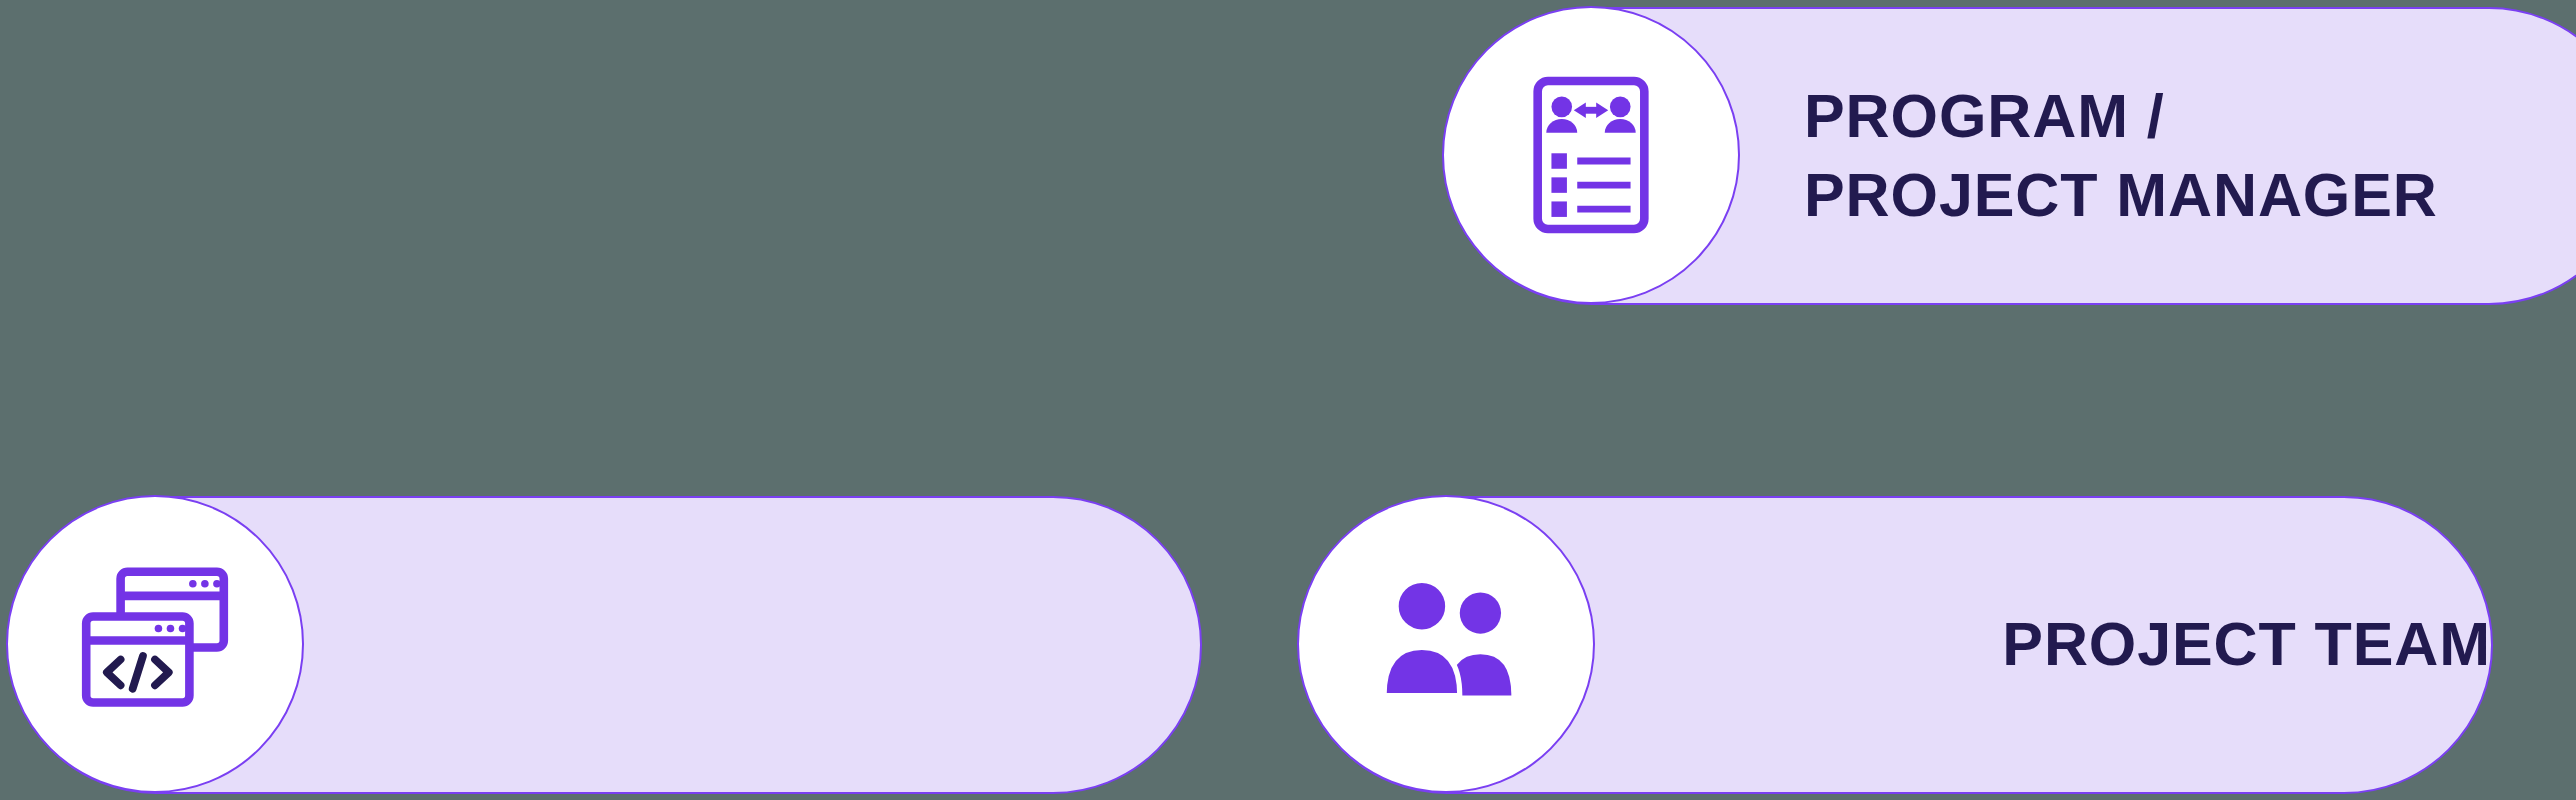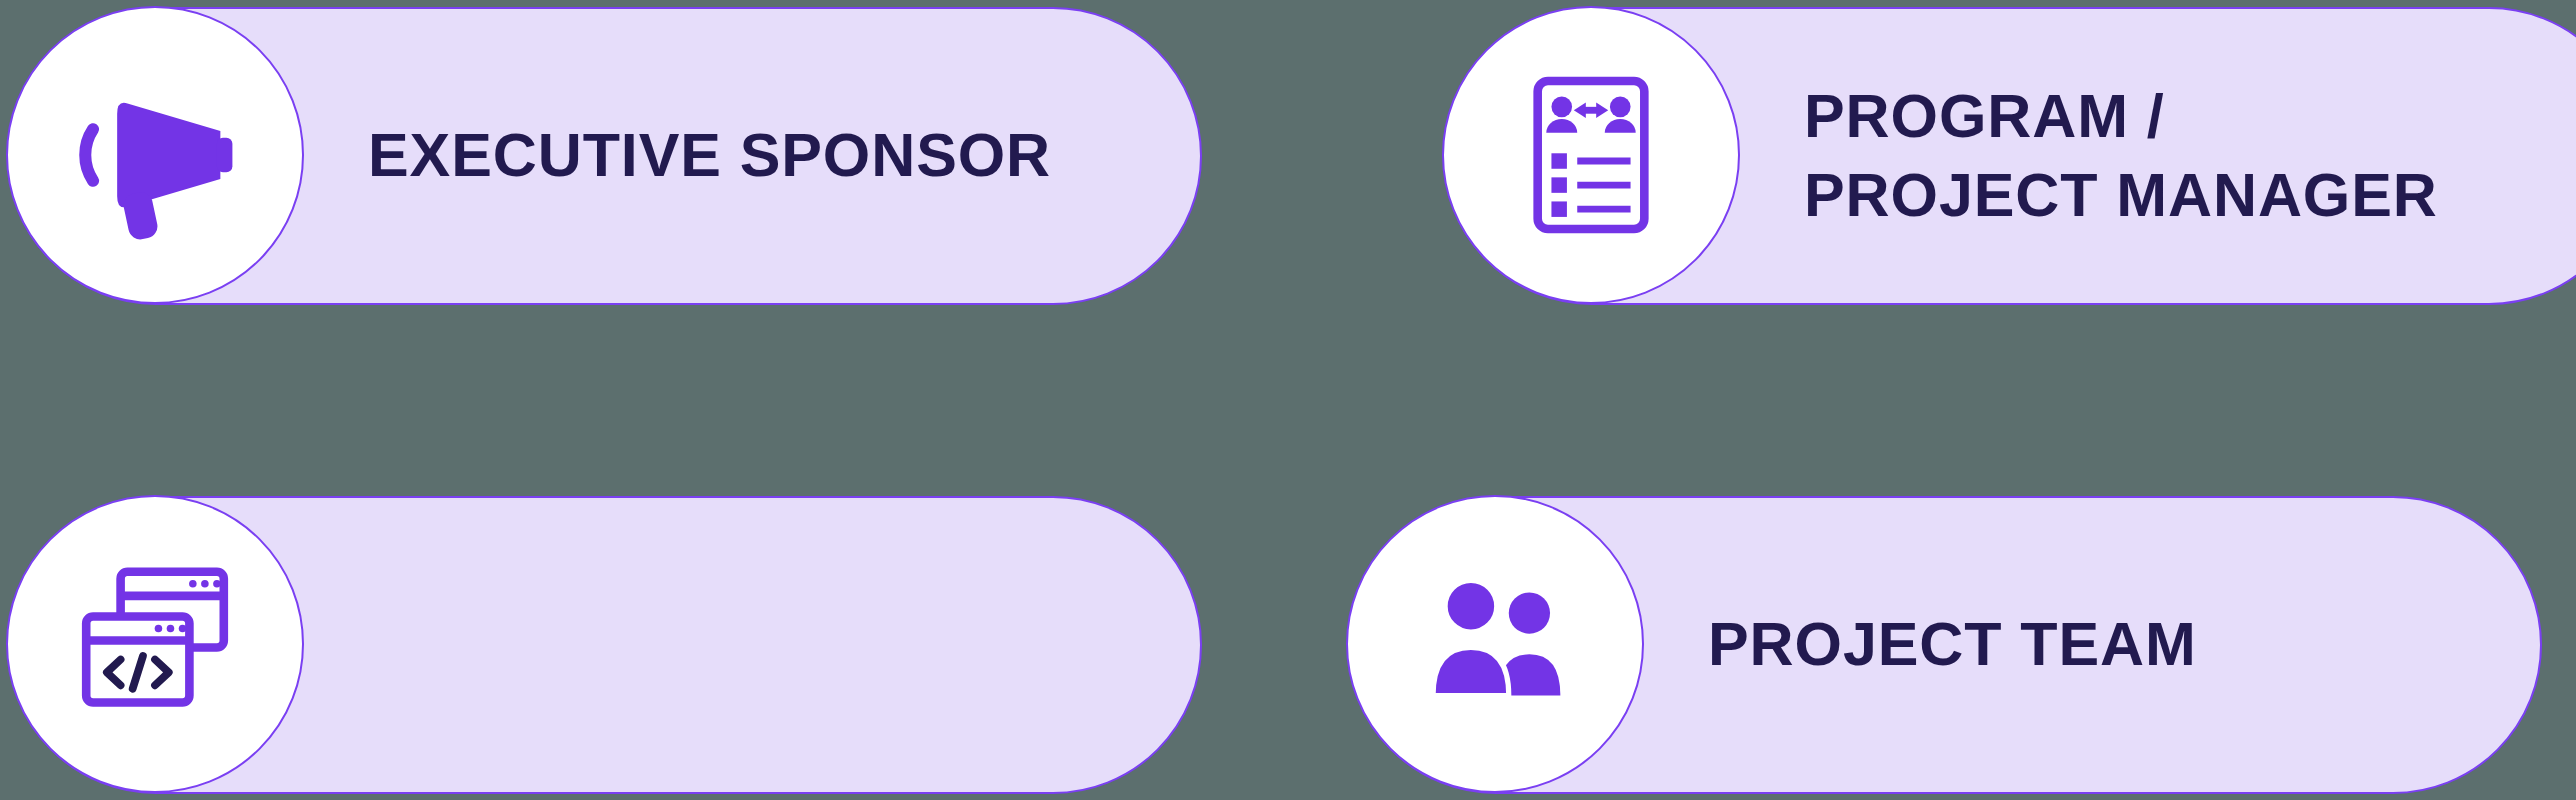--- a/index.html
+++ b/index.html
@@ -31,21 +31,21 @@
     background:var(--pill-fill);
     border:2.6px solid var(--pill-border);
     border-radius:875px;
     display:flex;
     align-items:center;
     padding-left:359px;
   }
   .card.pos-0{left:7px;   top:7px;}
   .card.pos-1{left:1443px; top:7px;}
   .card.pos-2{left:7px;   top:496px;}
-  .card.pos-3{left:1347px; top:496px;}
+  .card.pos-3{left:1298px; top:496px;justify-content:flex-end;}
   .badge{
     position:absolute;
     left:-2.6px;
     top:-2.6px;
     width:298px;
     height:298px;
     box-sizing:border-box;
     background:var(--circle-fill);
     border:2.6px solid var(--pill-border);
     border-radius:50%;
@@ -67,31 +67,20 @@
     color:var(--text-color);
     white-space:pre-line;
     text-transform:uppercase;
   }
 </style>
 </head>
 <body>
 
 <div class="canvas">
 
-  <div class="card pos-0">
-    <div class="badge">
-      <svg viewBox="0 0 100 100" fill="currentColor" xmlns="http://www.w3.org/2000/svg">
-        <path d="M14 35 A27 27 0 0 0 14 65" fill="none" stroke="currentColor" stroke-width="7" stroke-linecap="round"></path>
-        <path d="M34 20 L88 36 L88 64 L34 80 Q28 82 28 74 L28 26 Q28 18 34 20 Z"></path>
-        <rect x="86" y="40" width="9" height="20" rx="3.5"></rect>
-        <rect x="33" y="72" width="17" height="27" rx="7" transform="rotate(-12 41 85)"></rect>
-      </svg>
-    </div>
-    <div class="label">EXECUTIVE SPONSOR</div>
-  </div>
 
   <div class="card pos-1">
     <div class="badge">
       <svg viewBox="0 0 100 100" fill="currentColor" xmlns="http://www.w3.org/2000/svg">
         <rect x="19" y="7" width="62" height="86" rx="6" fill="none" stroke="currentColor" stroke-width="5"></rect>
         <circle cx="33" cy="22" r="6"></circle>
         <path d="M24 37 a9 8 0 0 1 18 0 z"></path>
         <circle cx="67" cy="22" r="6"></circle>
         <path d="M58 37 a9 8 0 0 1 18 0 z"></path>
         <line x1="45" y1="24" x2="55" y2="24" stroke="currentColor" stroke-width="4"></line>

